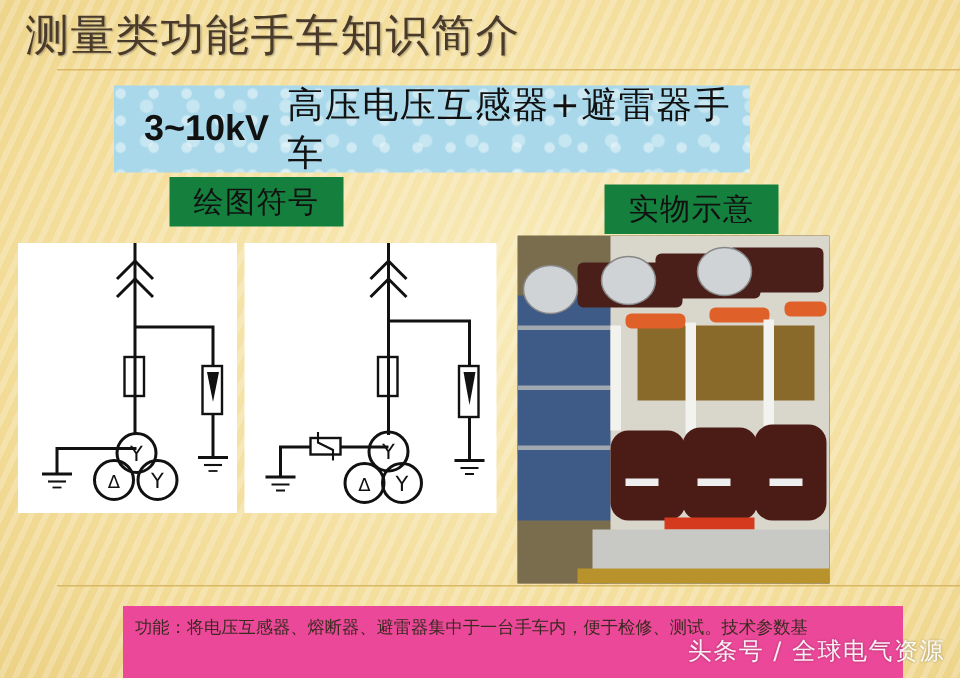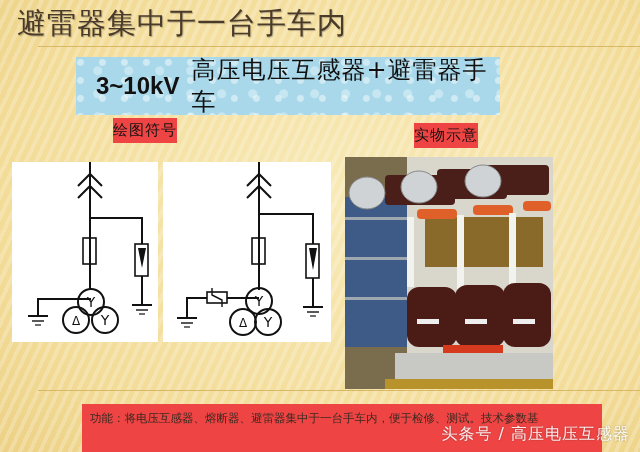--- a/index.html
+++ b/index.html
@@ -15,44 +15,44 @@
     text-shadow:1px 1px 1px rgba(0,0,0,0.25);font-family:"DejaVu Sans",sans-serif;}
   .hline{position:absolute;left:38px;right:0;height:1px;background:#d9b865;}
   .banner{position:absolute;left:76px;top:57px;width:424px;height:58px;
     background:#a8d8ea;
     background-image:radial-gradient(circle at 20% 30%, rgba(255,255,255,0.45) 0 3px, transparent 4px),
       radial-gradient(circle at 70% 60%, rgba(255,255,255,0.35) 0 4px, transparent 5px);
     background-size:22px 18px, 31px 23px;
     display:flex;align-items:center;}
   .banner-volt{font-family:"Liberation Sans",sans-serif;font-weight:bold;font-size:24px;color:#111;margin-left:20px;}
   .banner-text{font-size:24px;color:#111;margin-left:12px;letter-spacing:1px;}
-  .label{position:absolute;background:#ef4444;color:#111;font-size:15px;
-    padding:3px 0;letter-spacing:1px;}
+  .label{position:absolute;background:#15803d;color:#111;font-size:20px;
+    padding:3px 16px;letter-spacing:1px;}
   .panel{position:absolute;background:#fff;}
   .photo{position:absolute;left:345px;top:157px;width:208px;height:232px;overflow:hidden;
     background:linear-gradient(180deg,#8a7a55 0%,#6c6b60 40%,#3c4a6a 70%,#5a4a30 100%);}
-  .desc{position:absolute;left:82px;top:404px;width:520px;height:48px;background:#ef4444;
+  .desc{position:absolute;left:82px;top:404px;width:520px;height:48px;background:#ec4899;
     font-family:"DejaVu Serif",serif;font-size:11.5px;color:#3a2a20;line-height:20px;padding:4px 8px;box-sizing:border-box;}
   .wm{position:absolute;right:10px;top:424px;font-size:16px;color:#fff;opacity:0.9;
     text-shadow:0 0 2px rgba(0,0,0,0.4);letter-spacing:1px;}
 </style>
 </head>
 <body>
 
 <div class="slide">
-  <div class="title">避雷器集中于一台手车内</div>
+  <div class="title">测量类功能手车知识简介</div>
   <div class="hline" style="top:46px;"></div>
 
   <div class="banner">
     <span class="banner-volt">3~10kV</span>
     <span class="banner-text">高压电压互感器+避雷器手车</span>
   </div>
 
   <div class="label" style="left:113px;top:118px;">绘图符号</div>
-  <div class="label" style="left:403px;top:123px;margin-left:11px;">实物示意</div>
+  <div class="label" style="left:403px;top:123px;">实物示意</div>
 
   <div class="panel" style="left:12px;top:162px;width:146px;height:180px;">
     <svg width="146" height="180" viewBox="0 0 146 180">
       <g stroke="#111" stroke-width="2" fill="none">
         <line x1="78" y1="0" x2="78" y2="128"></line>
         <polyline points="66,24 78,12 90,24"></polyline>
         <polyline points="66,36 78,24 90,36"></polyline>
         <polyline points="78,56 130,56 130,82"></polyline>
         <rect x="71" y="76" width="13" height="26" stroke-width="1.6"></rect>
         <rect x="123" y="82" width="13" height="32" stroke-width="1.6"></rect>
@@ -151,14 +151,14 @@
       <rect x="40" y="222" width="168" height="10" fill="#b8922a"></rect>
     </svg>
   </div>
 
   <div class="hline" style="top:390px;"></div>
 
   <div class="desc">
     <div>功能：将电压互感器、熔断器、避雷器集中于一台手车内，便于检修、测试。技术参数基</div>
   </div>
 
-  <div class="wm">头条号 / 高压电压互感器</div>
+  <div class="wm">头条号 / 全球电气资源</div>
 </div>
 
 </body></html>

